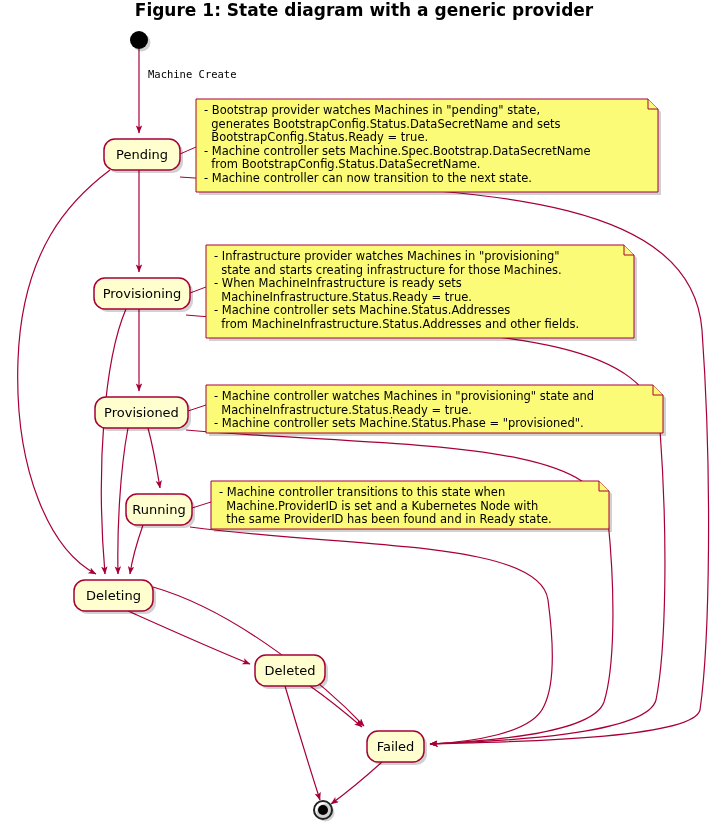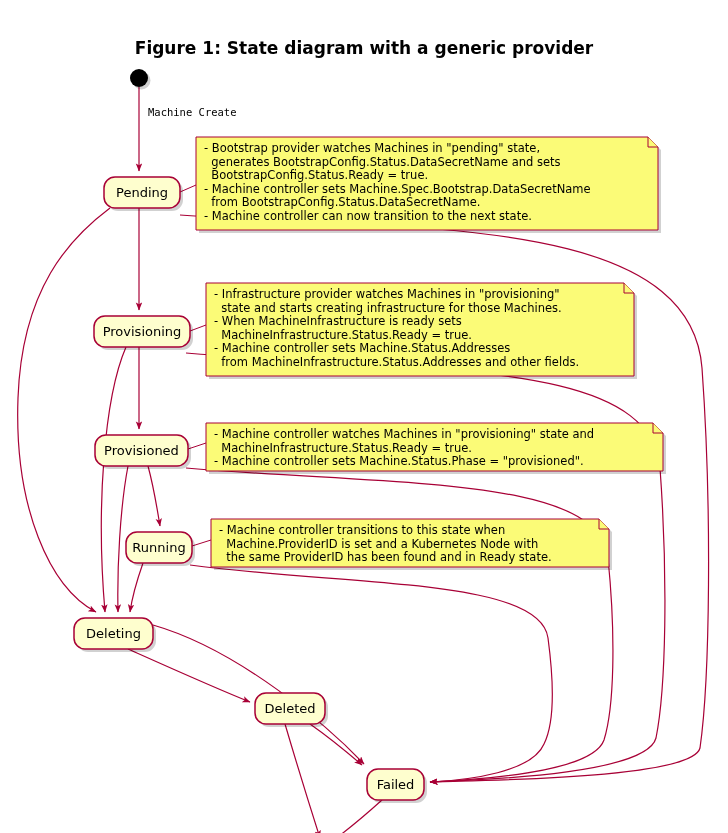--- a/index.html
+++ b/index.html
@@ -12,21 +12,20 @@
     width: 728px;
     height: 833px;
     font-family: "DejaVu Sans", sans-serif;
     overflow: hidden;
     position: relative;
   }
   #diagram-root {
     position: relative;
     width: 728px;
     height: 643px;
-    margin-top: 38px;
   }
   svg#diagram {
     display: block;
     width: 728px;
     height: 833px;
   }
   .diagram-title {
     font-family: "DejaVu Sans", sans-serif;
     font-size: 17px;
     font-weight: bold;

